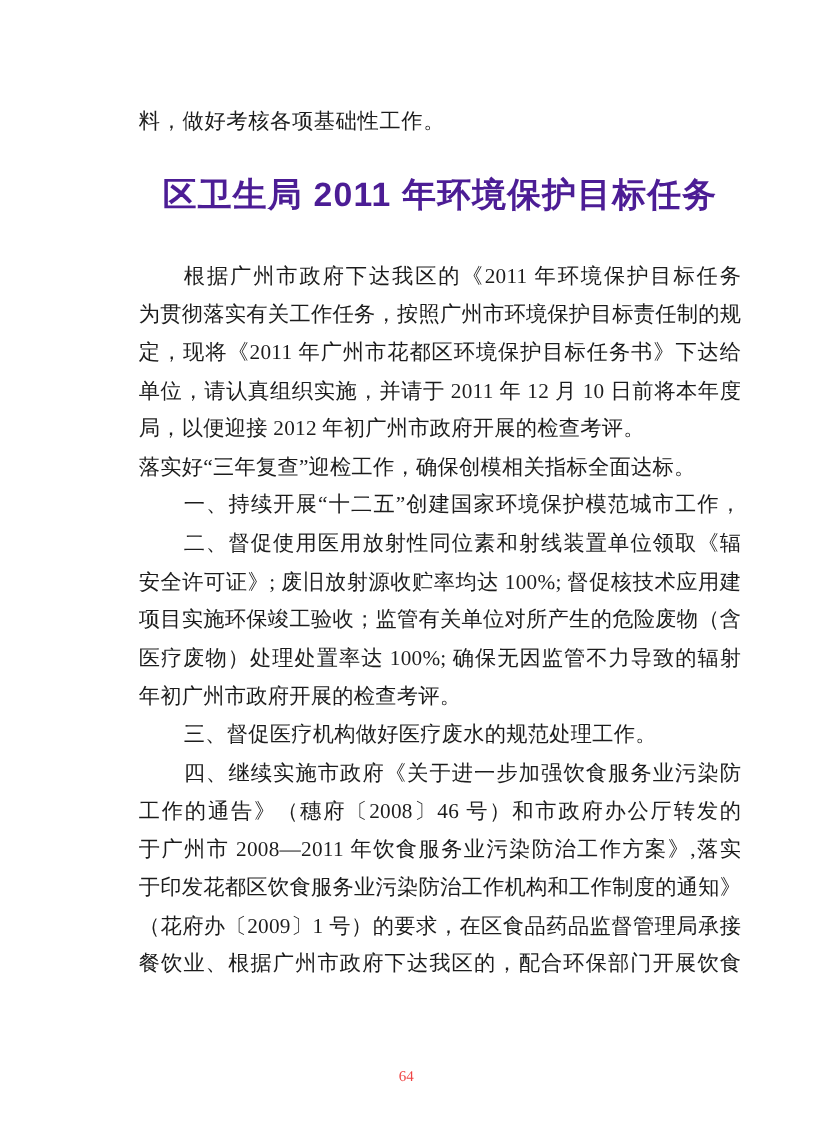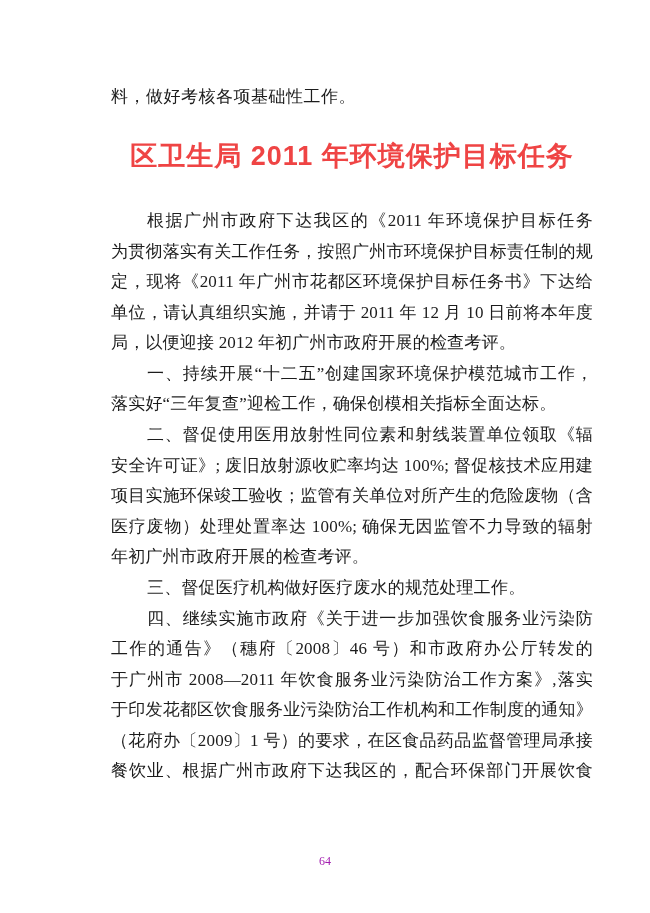--- a/index.html
+++ b/index.html
@@ -32,21 +32,21 @@
   }
   .doc-title {
     margin: 26px 0 0 0;
     padding: 0;
     text-align: center;
     font-family: "Liberation Sans", sans-serif;
     font-weight: 700;
     font-size: 27px;
     line-height: 36px;
     letter-spacing: 1px;
-    color: #ef4444;
+    color: #4c1d95;
     white-space: nowrap;
   }
   .doc-body {
     margin-top: 32px;
   }
   .paragraph {
     margin: 0;
   }
   .line {
     font-size: 17px;
@@ -64,41 +64,41 @@
     text-align-last: left;
   }
   .page-number {
     position: absolute;
     top: 853px;
     left: 0;
     width: 100%;
     text-align: center;
     font-size: 12px;
     line-height: 16px;
-    color: #a21caf;
+    color: #ef4444;
   }
 </style>
 </head>
 <body>
 
 <div class="page">
   <div class="content">
     <p class="cont-line">料，做好考核各项基础性工作。</p>
     <h1 class="doc-title">区卫生局 2011 年环境保护目标任务</h1>
     <div class="doc-body" id="doc-body">
         <div class="paragraph">
           <div class="line first">根据广州市政府下达我区的《2011 年环境保护目标任务书》，</div>
           <div class="line">为贯彻落实有关工作任务，按照广州市环境保护目标责任制的规</div>
           <div class="line">定，现将《2011 年广州市花都区环境保护目标任务书》下达给你</div>
           <div class="line">单位，请认真组织实施，并请于 2011 年 12 月 10 日前将本年度</div>
           <div class="line last">局，以便迎接 2012 年初广州市政府开展的检查考评。</div>
         </div>
         <div class="paragraph">
+          <div class="line last">落实好“三年复查”迎检工作，确保创模相关指标全面达标。</div>
           <div class="line first">一、持续开展“十二五”创建国家环境保护模范城市工作，</div>
-          <div class="line last">落实好“三年复查”迎检工作，确保创模相关指标全面达标。</div>
         </div>
         <div class="paragraph">
           <div class="line first">二、督促使用医用放射性同位素和射线装置单位领取《辐射</div>
           <div class="line">安全许可证》; 废旧放射源收贮率均达 100%; 督促核技术应用建设</div>
           <div class="line">项目实施环保竣工验收；监管有关单位对所产生的危险废物（含</div>
           <div class="line">医疗废物）处理处置率达 100%; 确保无因监管不力导致的辐射安</div>
           <div class="line last">年初广州市政府开展的检查考评。</div>
         </div>
         <div class="paragraph">
           <div class="line first last">三、督促医疗机构做好医疗废水的规范处理工作。</div>

